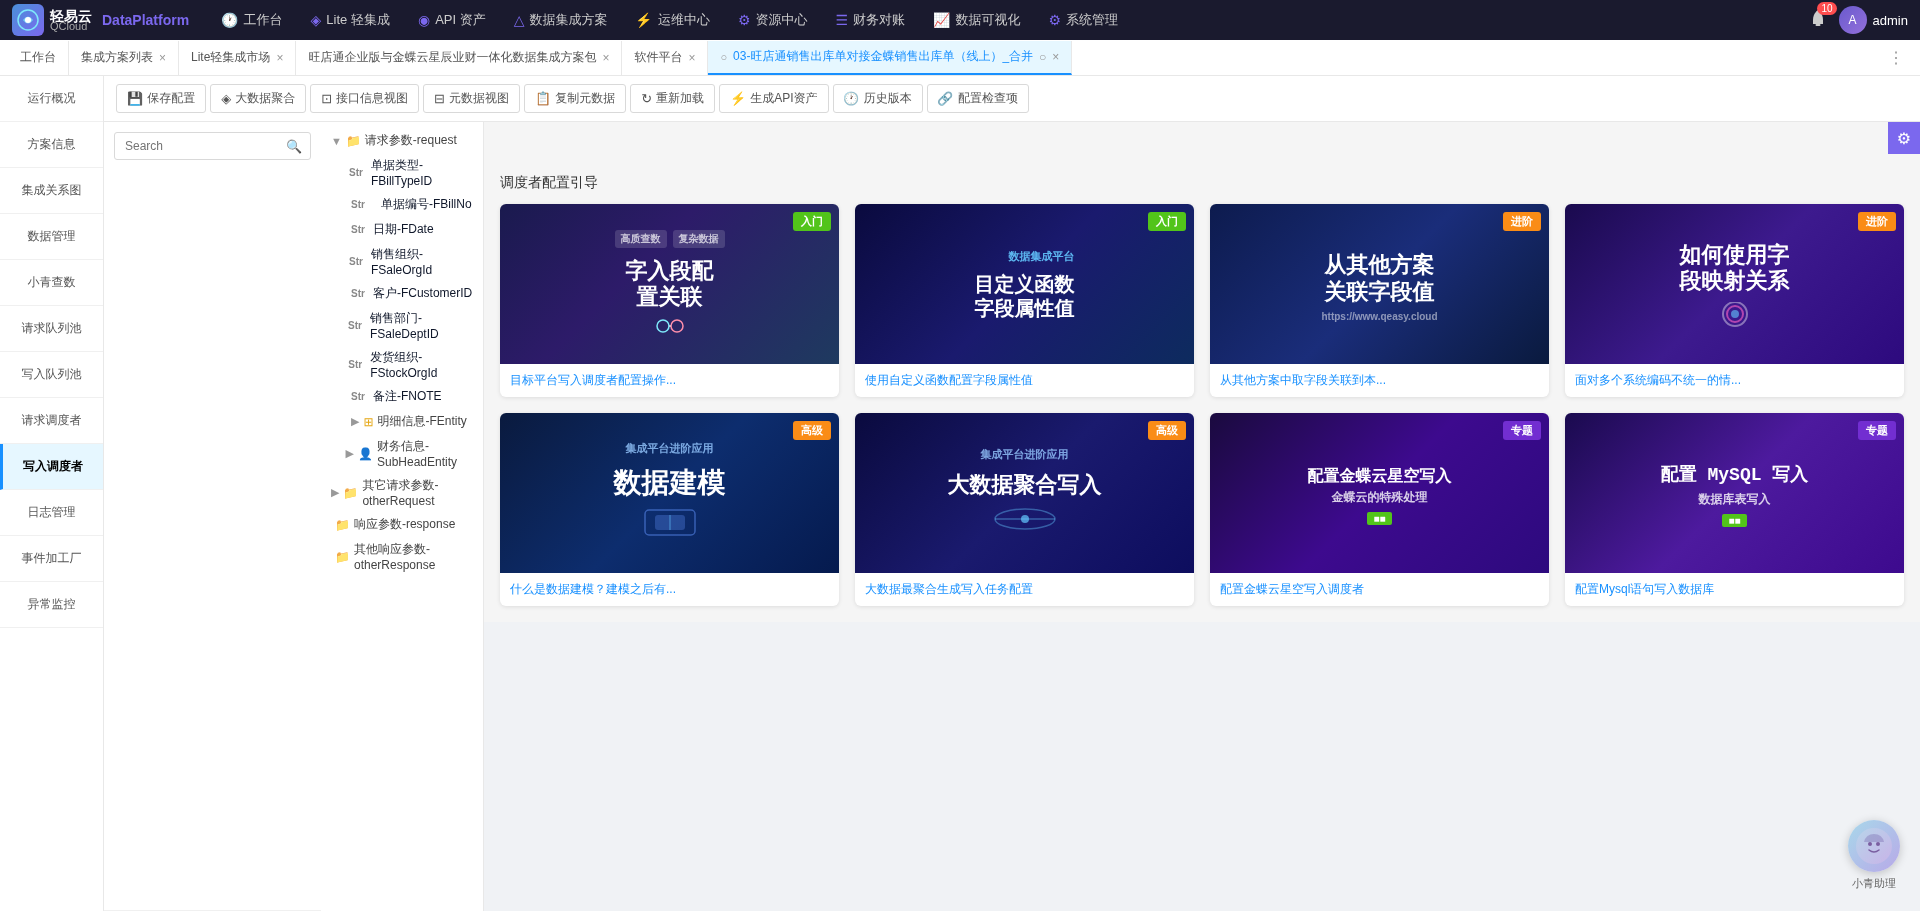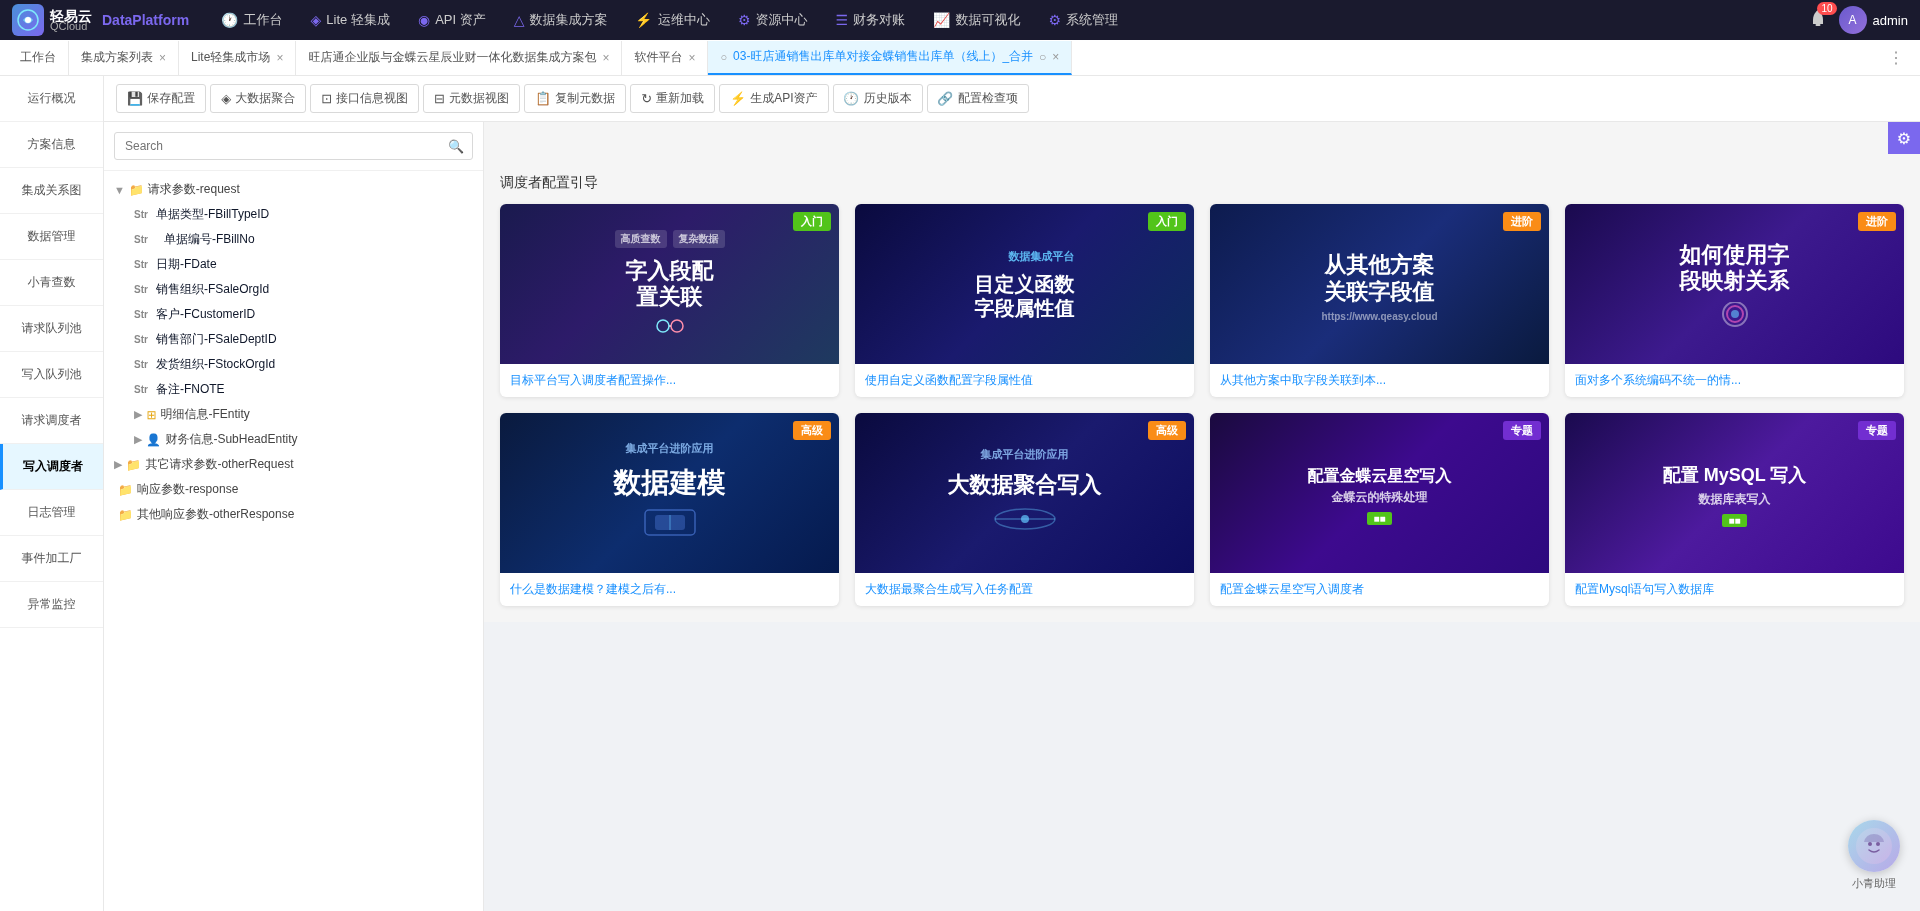--- a/index.html
+++ b/index.html
@@ -182,21 +182,21 @@
       flex: 1;
       overflow: hidden;
     }
 
     
     .left-panel {
       width: 380px;
       background: #fff;
       border-right: 1px solid #e8e8e8;
       display: flex;
-      flex-direction: column;
+      flex-direction: row;
       flex-shrink: 0;
       overflow: hidden;
     }
     .search-bar {
       padding: 10px;
       border-bottom: 1px solid #f0f0f0;
     }
     .search-bar input {
       width: 100%;
       padding: 6px 30px 6px 10px;
@@ -830,21 +830,21 @@
                 <div style="margin-top:6px;display:flex;gap:4px;align-items:center;">
                   <span style="background:#52c41a;padding:1px 6px;border-radius:2px;font-size:10px;color:white;">■■</span>
                 </div>
                 <span class="card-badge badge-topic" style="position:absolute;top:8px;right:8px;">专题</span>
               </div>
               <div class="card-desc">配置金蝶云星空写入调度者</div>
             </div>
 
             <div class="card-item">
               <div class="card-thumb card-bg-8">
-                <div class="card-main-text" style="font-size:18px;">配置 MySQL 写入</div>
+                <div class="card-main-text" style="font-size:18px;font-family:Liberation Mono, monospace;">配置 MySQL 写入</div>
                 <div style="font-size:12px;color:rgba(255,255,255,0.8);margin-top:4px;">数据库表写入</div>
                 <div style="margin-top:6px;display:flex;gap:4px;align-items:center;">
                   <span style="background:#52c41a;padding:1px 6px;border-radius:2px;font-size:10px;color:white;">■■</span>
                 </div>
                 <span class="card-badge badge-topic" style="position:absolute;top:8px;right:8px;">专题</span>
               </div>
               <div class="card-desc">配置Mysql语句写入数据库</div>
             </div>
 
           </div>

